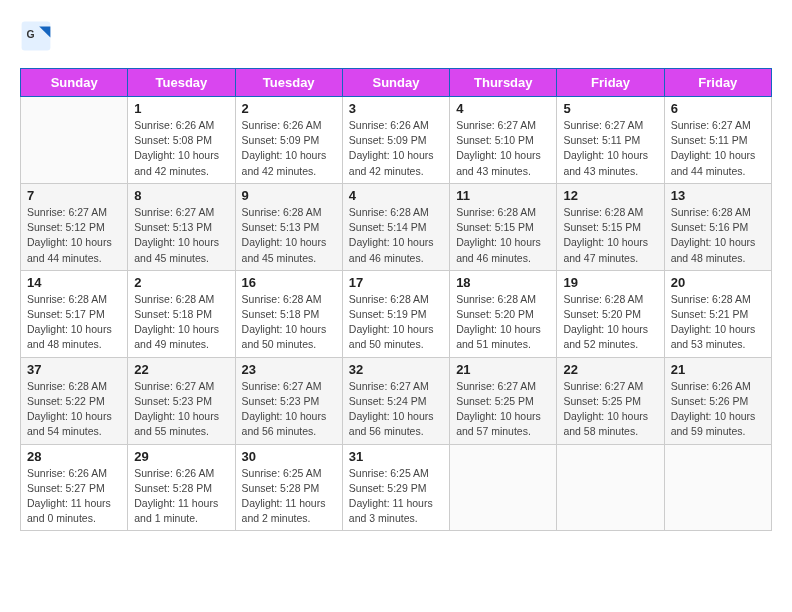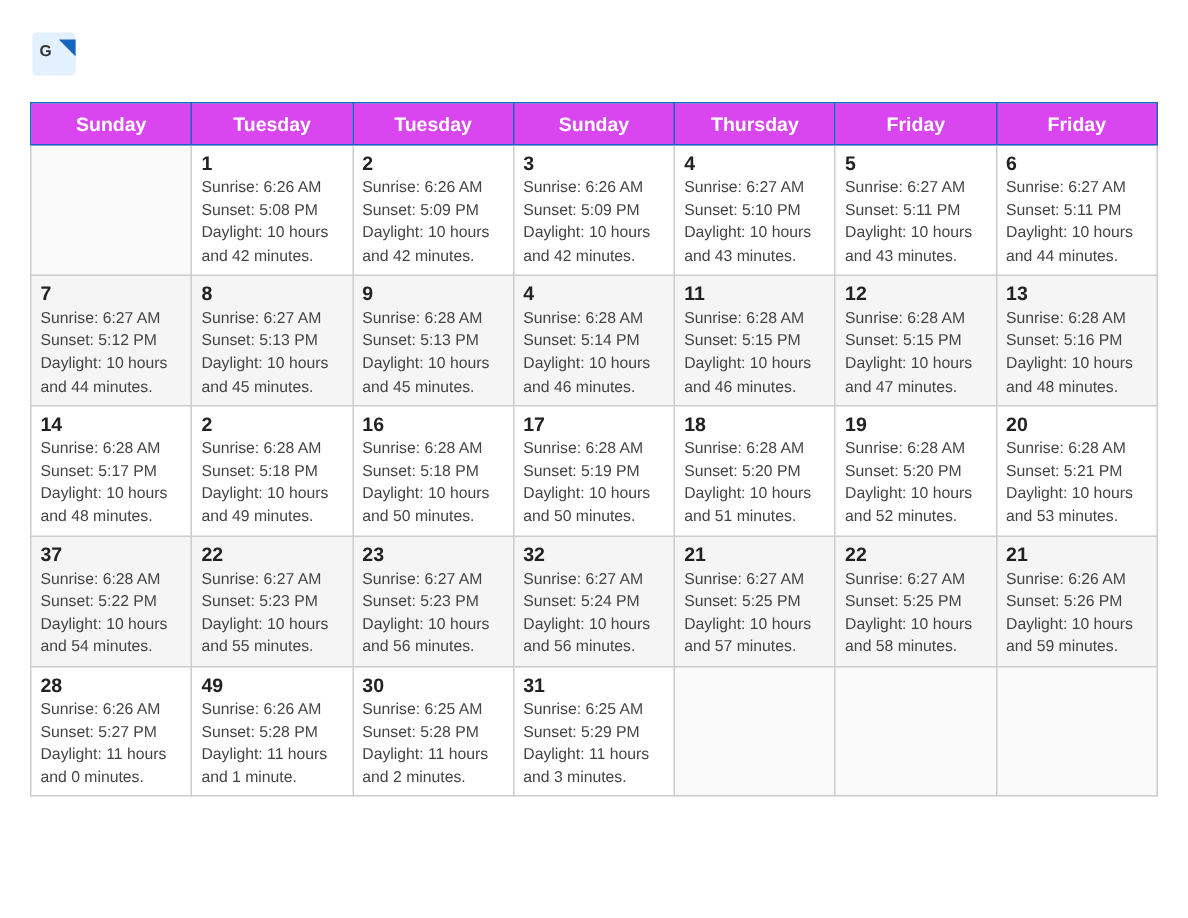--- a/index.html
+++ b/index.html
@@ -323,21 +323,21 @@
       </tr>
       <tr>
         <td>
           <span class="day-number">28</span>
           <div class="day-info" style="white-space: pre-line;">Sunrise: 6:26 AM
 Sunset: 5:27 PM
 Daylight: 11 hours
 and 0 minutes.</div>
         </td>
         <td>
-          <span class="day-number">49</span>
+          <span class="day-number">29</span>
           <div class="day-info" style="white-space: pre-line;">Sunrise: 6:26 AM
 Sunset: 5:28 PM
 Daylight: 11 hours
 and 1 minute.</div>
         </td>
         <td>
           <span class="day-number">30</span>
           <div class="day-info" style="white-space: pre-line;">Sunrise: 6:25 AM
 Sunset: 5:28 PM
 Daylight: 11 hours

